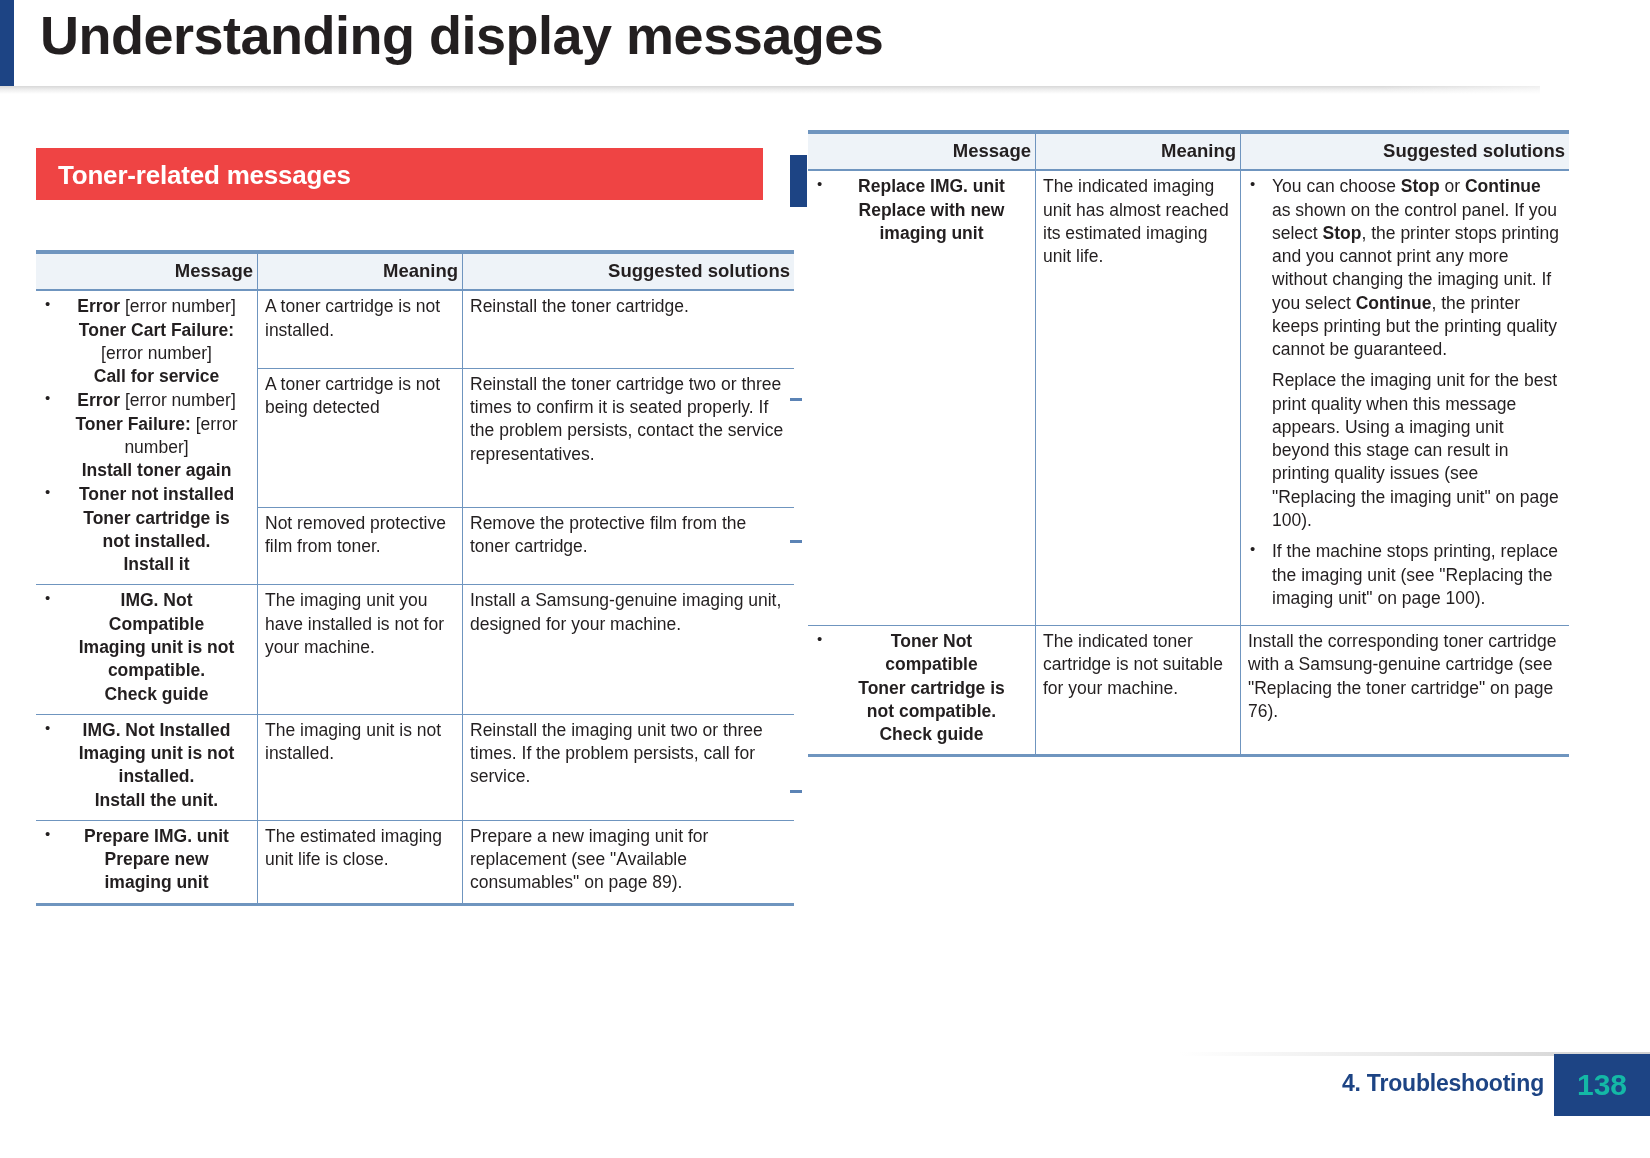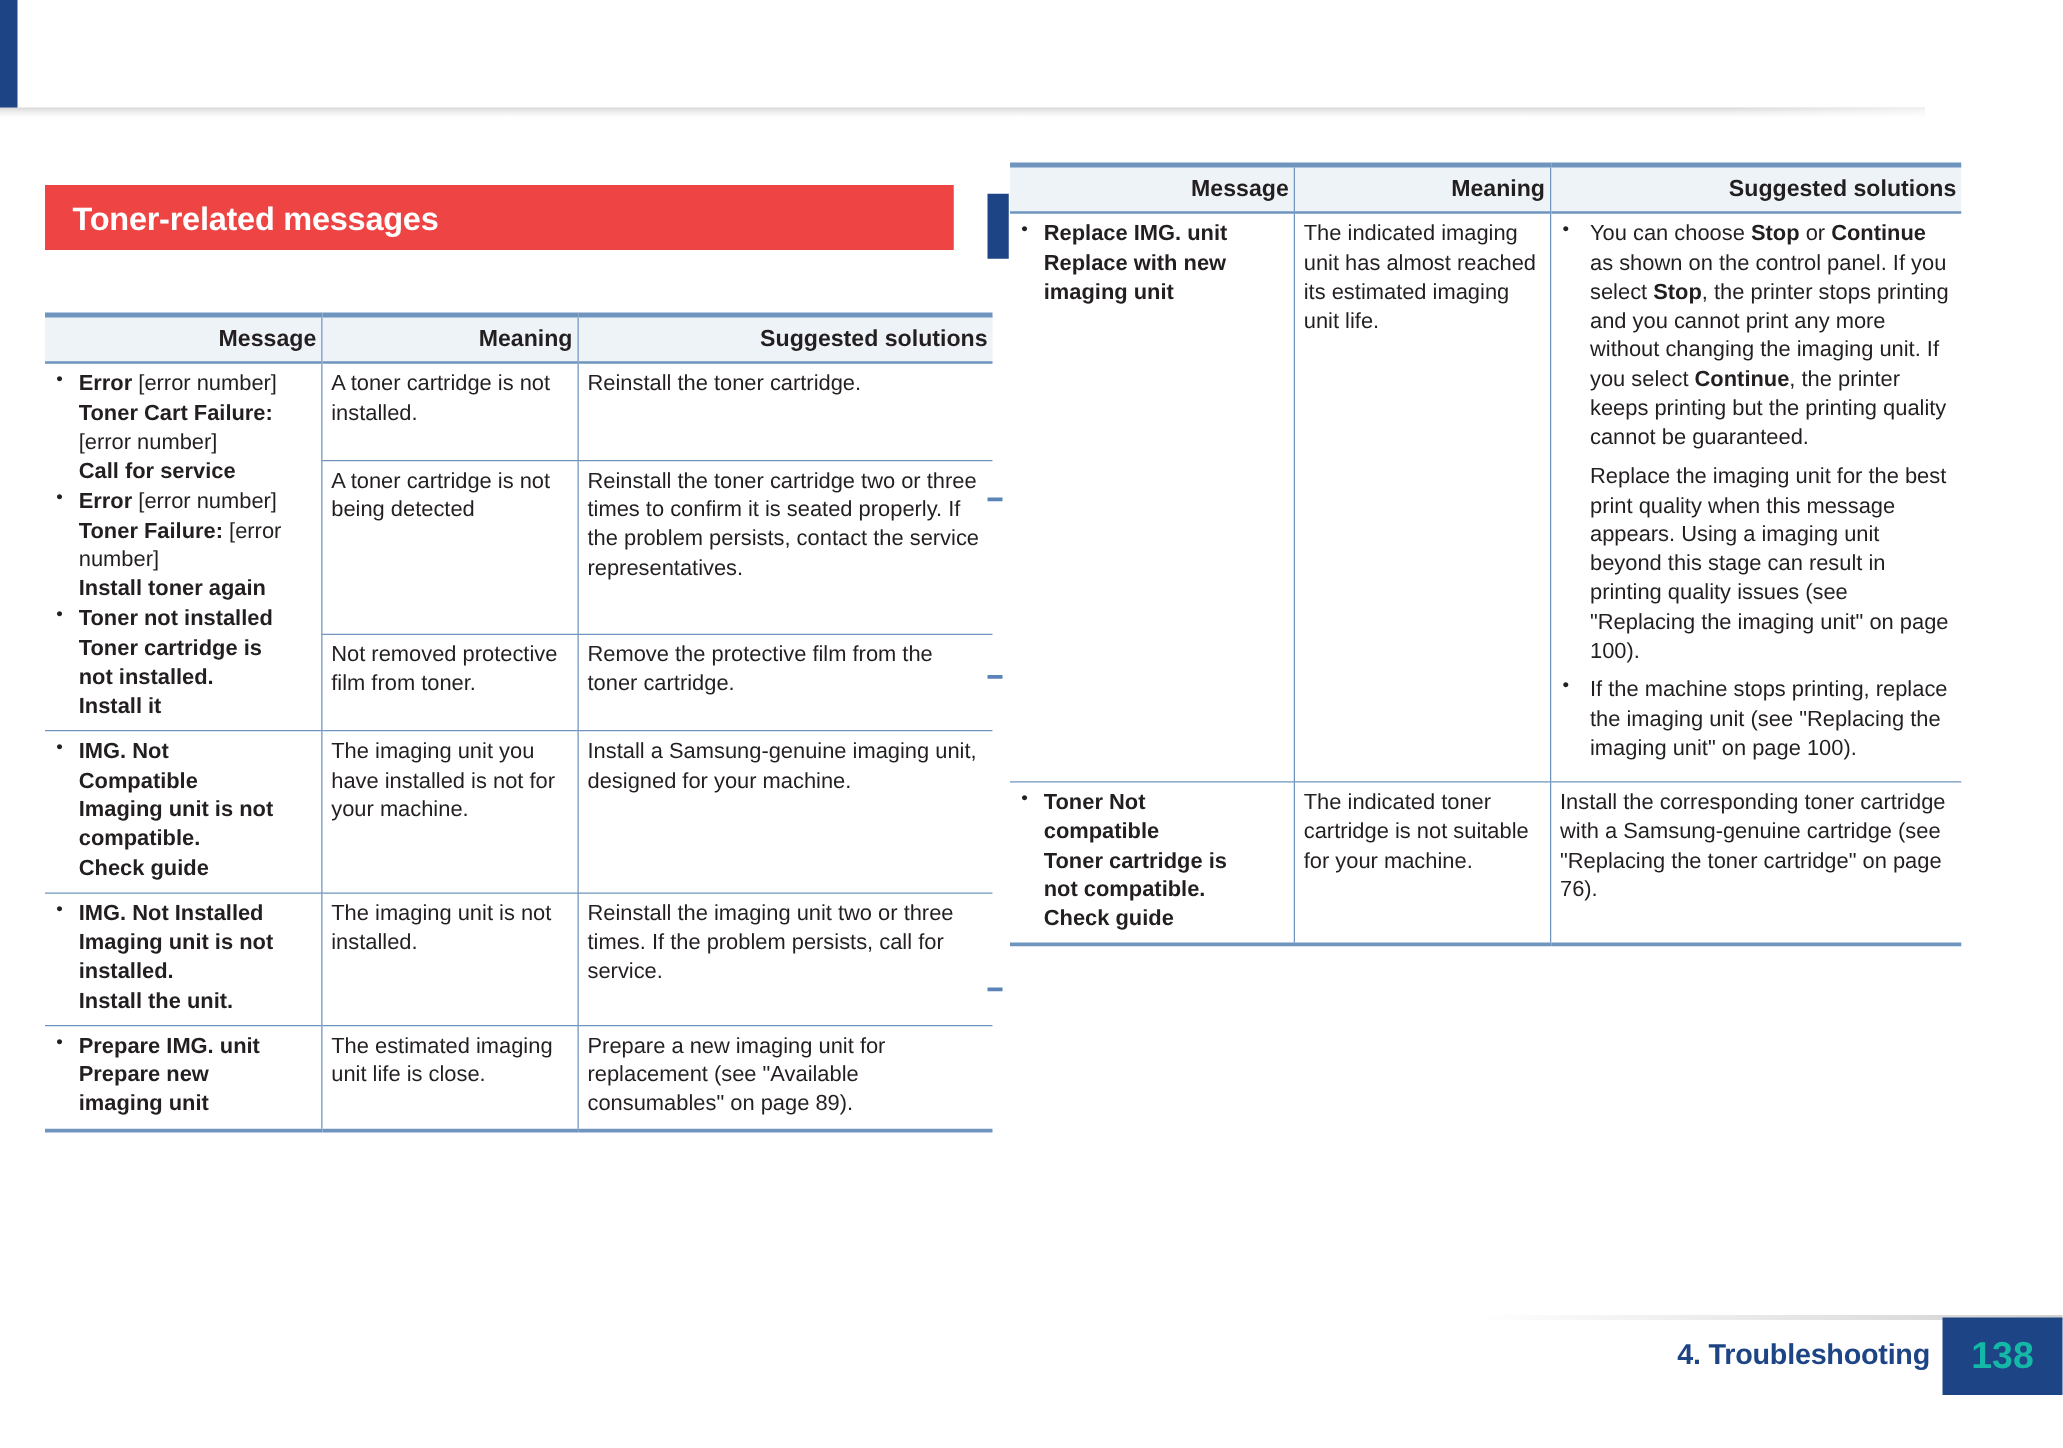--- a/index.html
+++ b/index.html
@@ -170,21 +170,21 @@
     font-size: 15px;
     color: #231f20;
   }
   ul.sol-list > li { padding-left: 24px; margin-bottom: 8px; }
   ul.sol-list > li.noindent-cont {
     padding-left: 24px;
     margin-bottom: 8px;
   }
   ul.sol-list > li.noindent-cont::before { content: ""; }
 
-  .msg-line { display: block; }
+  .msg-line { display: block; text-align: center; }
   .b { font-weight: bold; }
   .n { font-weight: normal; }
 
   .col-msg { width: 213px; }
   .col-mean { width: 196px; }
   .col-sol  { width: 323px; }
 
   #table-right .col-msg { width: 219px; }
   #table-right .col-mean { width: 196px; }
   #table-right .col-sol  { width: 320px; }
@@ -229,20 +229,21 @@
     display: flex;
     align-items: center;
     justify-content: center;
   }
 </style>
 </head>
 <body>
 
 <div id="page-header">
   <div class="header-left-bar"></div>
+  <div id="page-title">Understanding display messages</div>
   <div class="header-rule"></div>
   <div class="header-rule-fade"></div>
 </div>
 
 <div id="section-band">
   <div class="band-label">Toner-related messages</div>
 </div>
 
 <div id="chapter-tab"></div>
 <div id="chapter-tab-2"></div>

